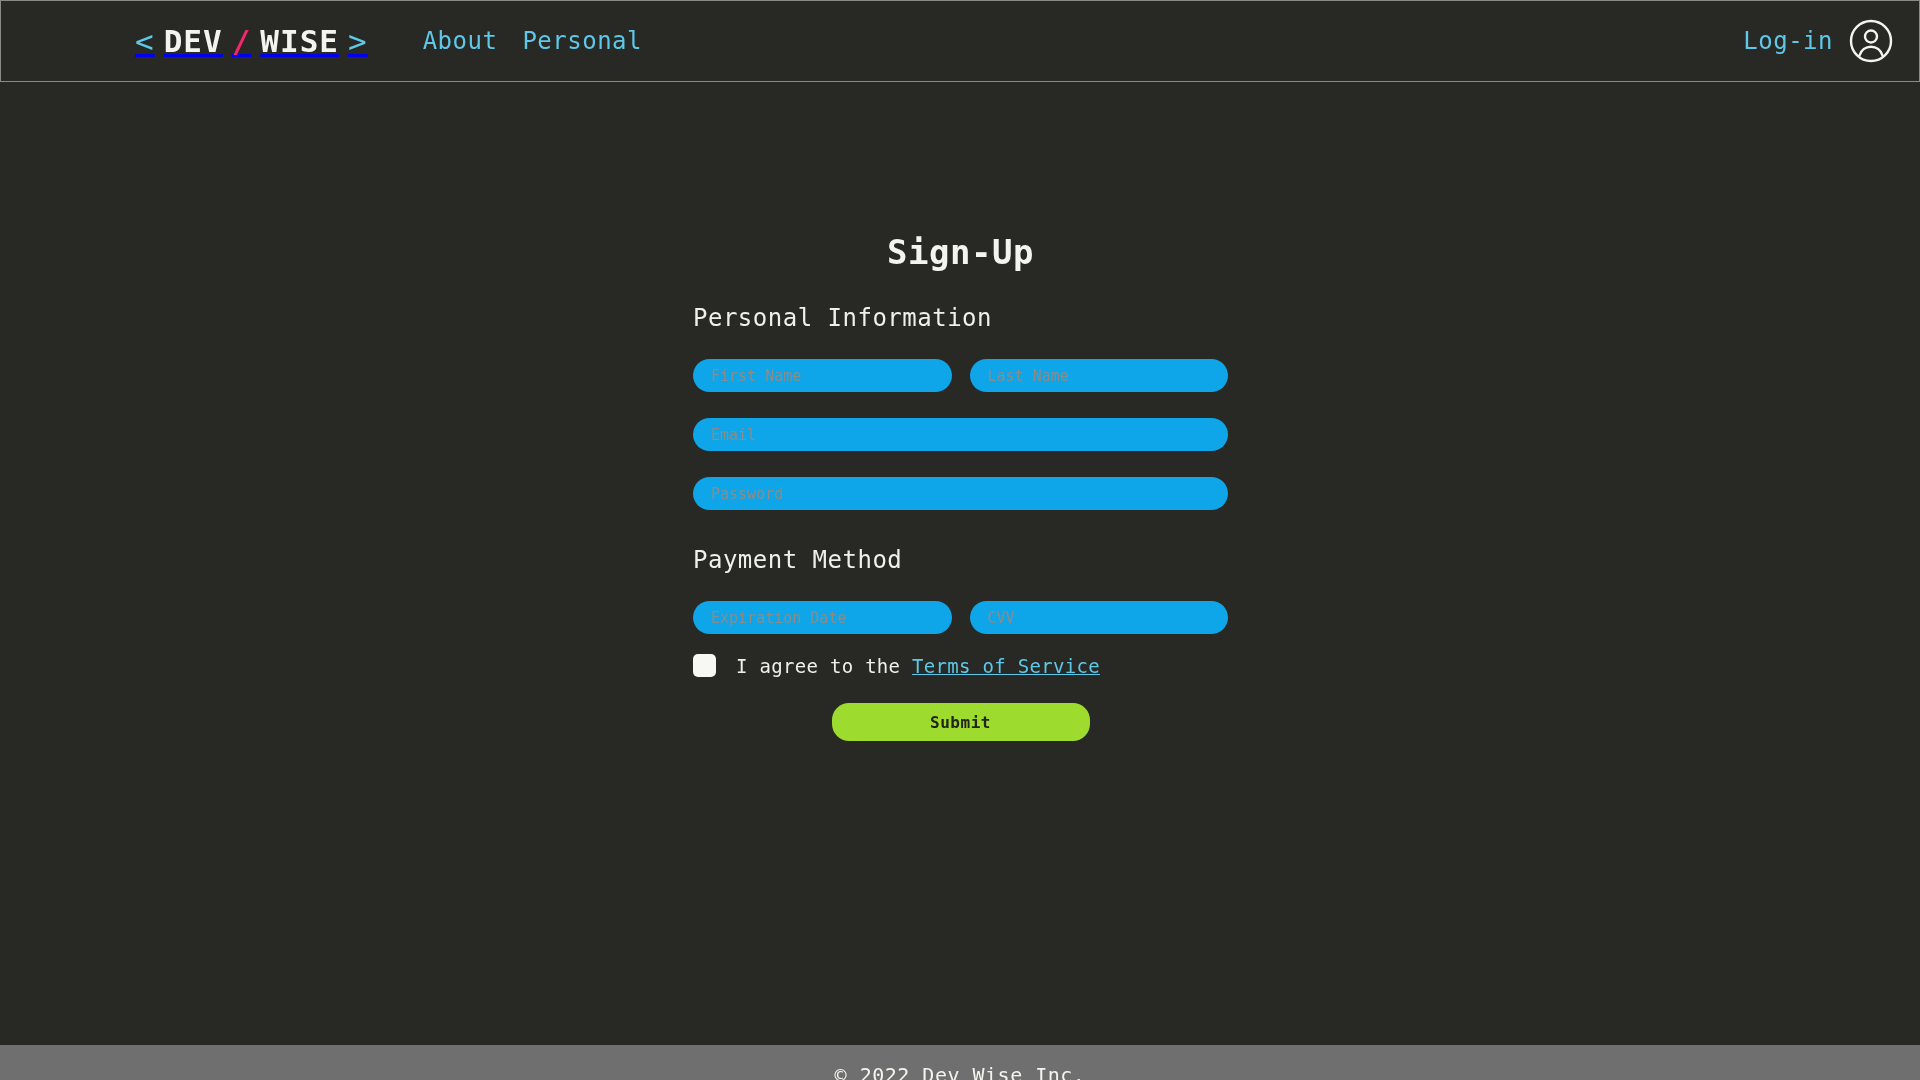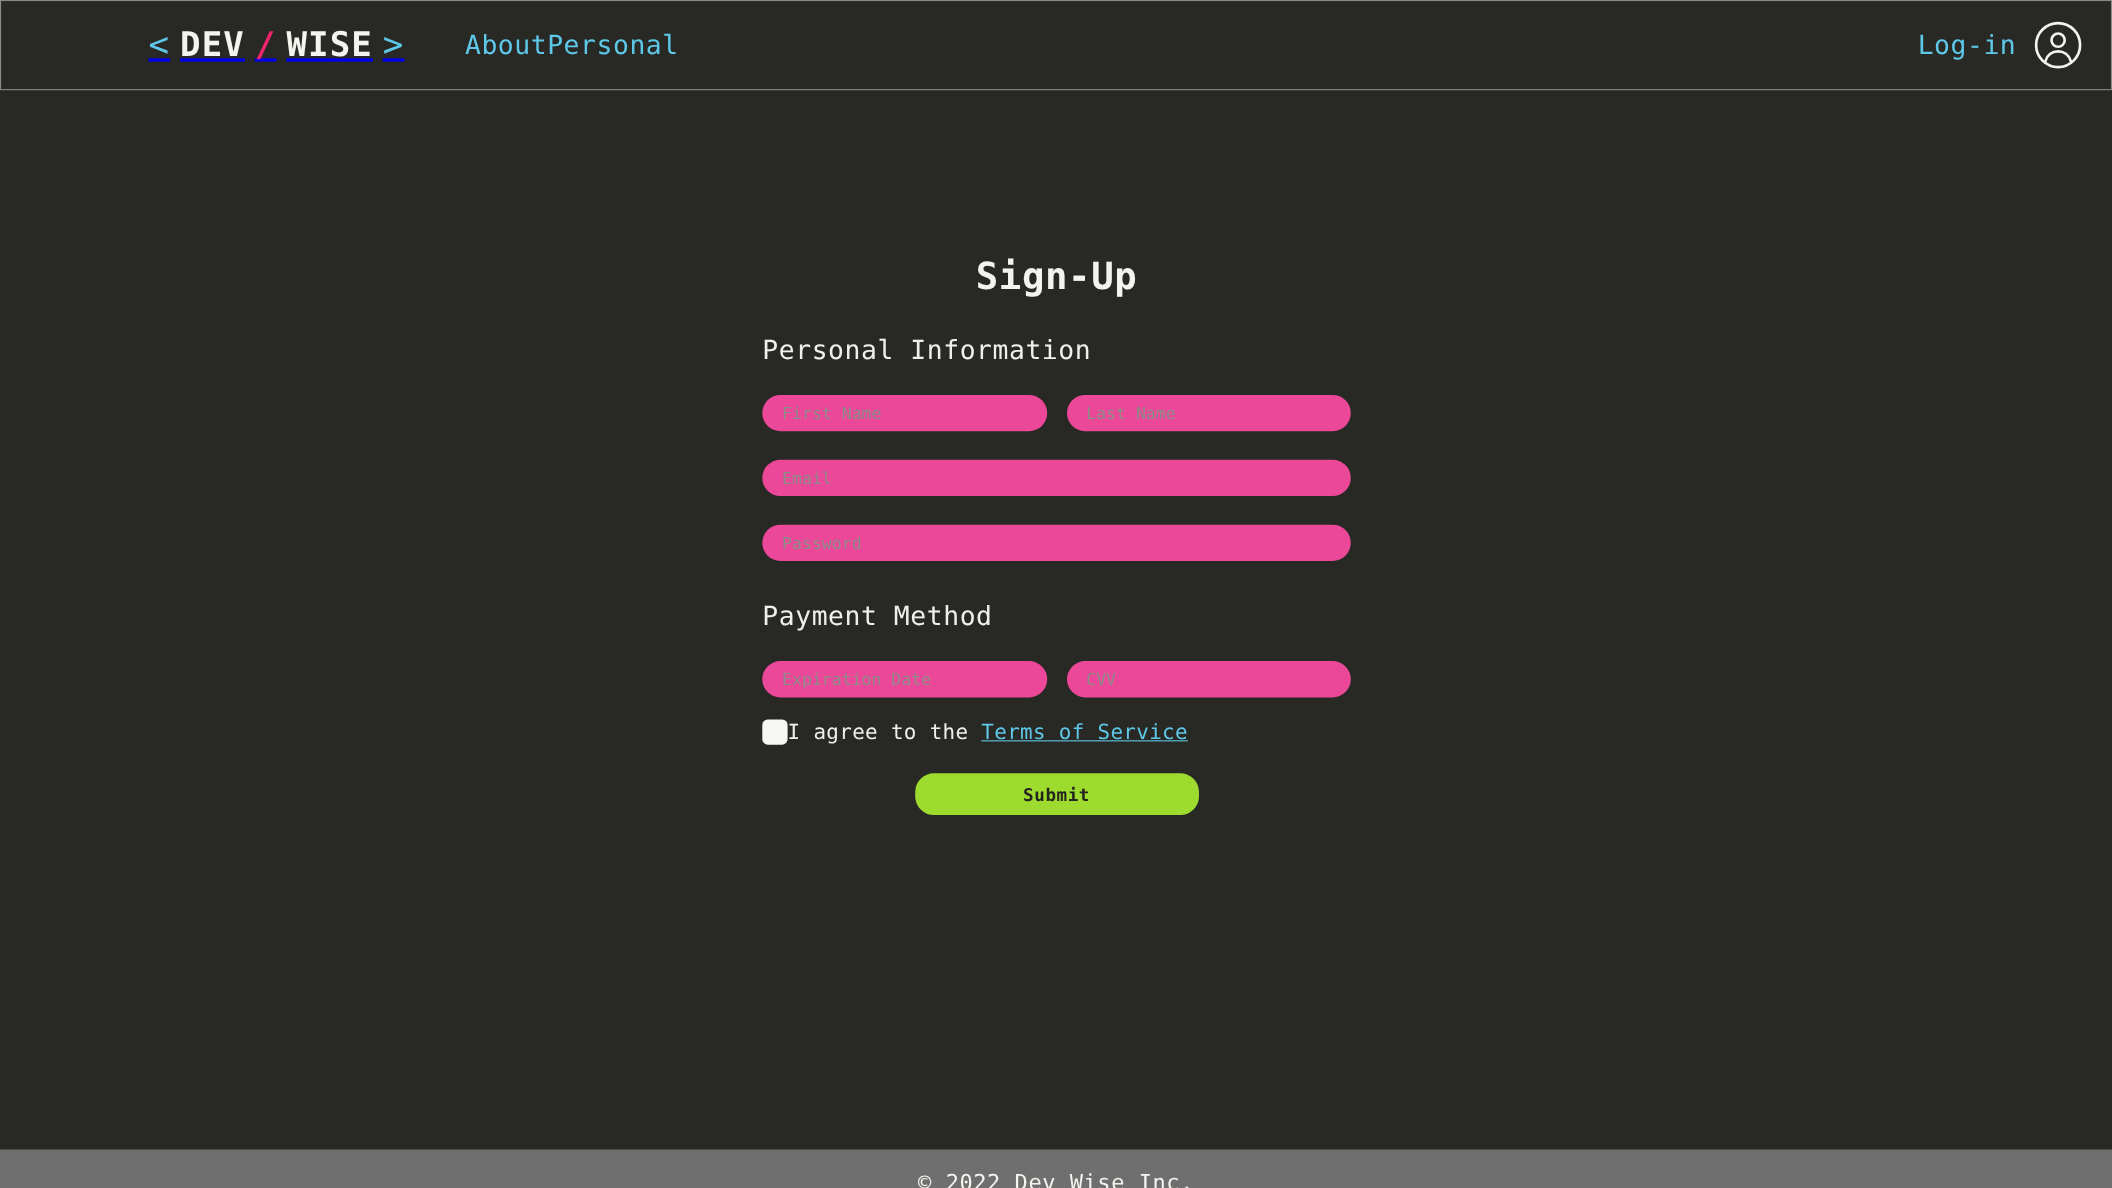--- a/index.html
+++ b/index.html
@@ -39,20 +39,21 @@
     gap: 0;
   }
   .brand .bracket { color: #5ec8e8; font-weight: 400; }
   .brand .word    { color: #f4f4ef; }
   .brand .slash   { color: #f0266e; }
   .brand .sp      { display: inline-block; width: 9px; }
 
   .main-nav {
     display: flex;
     align-items: center;
+    gap: 25px;
     margin-left: 55px;
   }
   .main-nav a {
     color: #5ec8e8;
     font-size: 24px;
     text-decoration: none;
     letter-spacing: 0.5px;
     white-space: nowrap;
   }
 
@@ -105,37 +106,37 @@
   .field-row {
     display: flex;
     gap: 18px;
     margin-bottom: 26px;
   }
 
   .pill-input {
     height: 33px;
     border: none;
     border-radius: 17px;
-    background: #ec4899;
+    background: #0ea5e9;
     font-family: "DejaVu Sans Mono", "Liberation Mono", monospace;
     font-size: 15px;
     color: #3a3a36;
     padding: 0 18px;
     outline: none;
   }
   .pill-input::placeholder { color: #8c8c88; opacity: 1; }
   .pill-input.half  { width: 259px; }
   .pill-input.full  { width: 535px; }
 
   .section-label.payment { margin-top: 36px; }
 
   .terms-row {
     display: flex;
     align-items: center;
-    gap: 0;
+    gap: 20px;
     margin-top: 20px;
     margin-bottom: 26px;
   }
   .checkbox-box {
     width: 23px;
     height: 23px;
     border-radius: 5px;
     background: #f7f8f3;
     flex: 0 0 auto;
     cursor: pointer;

